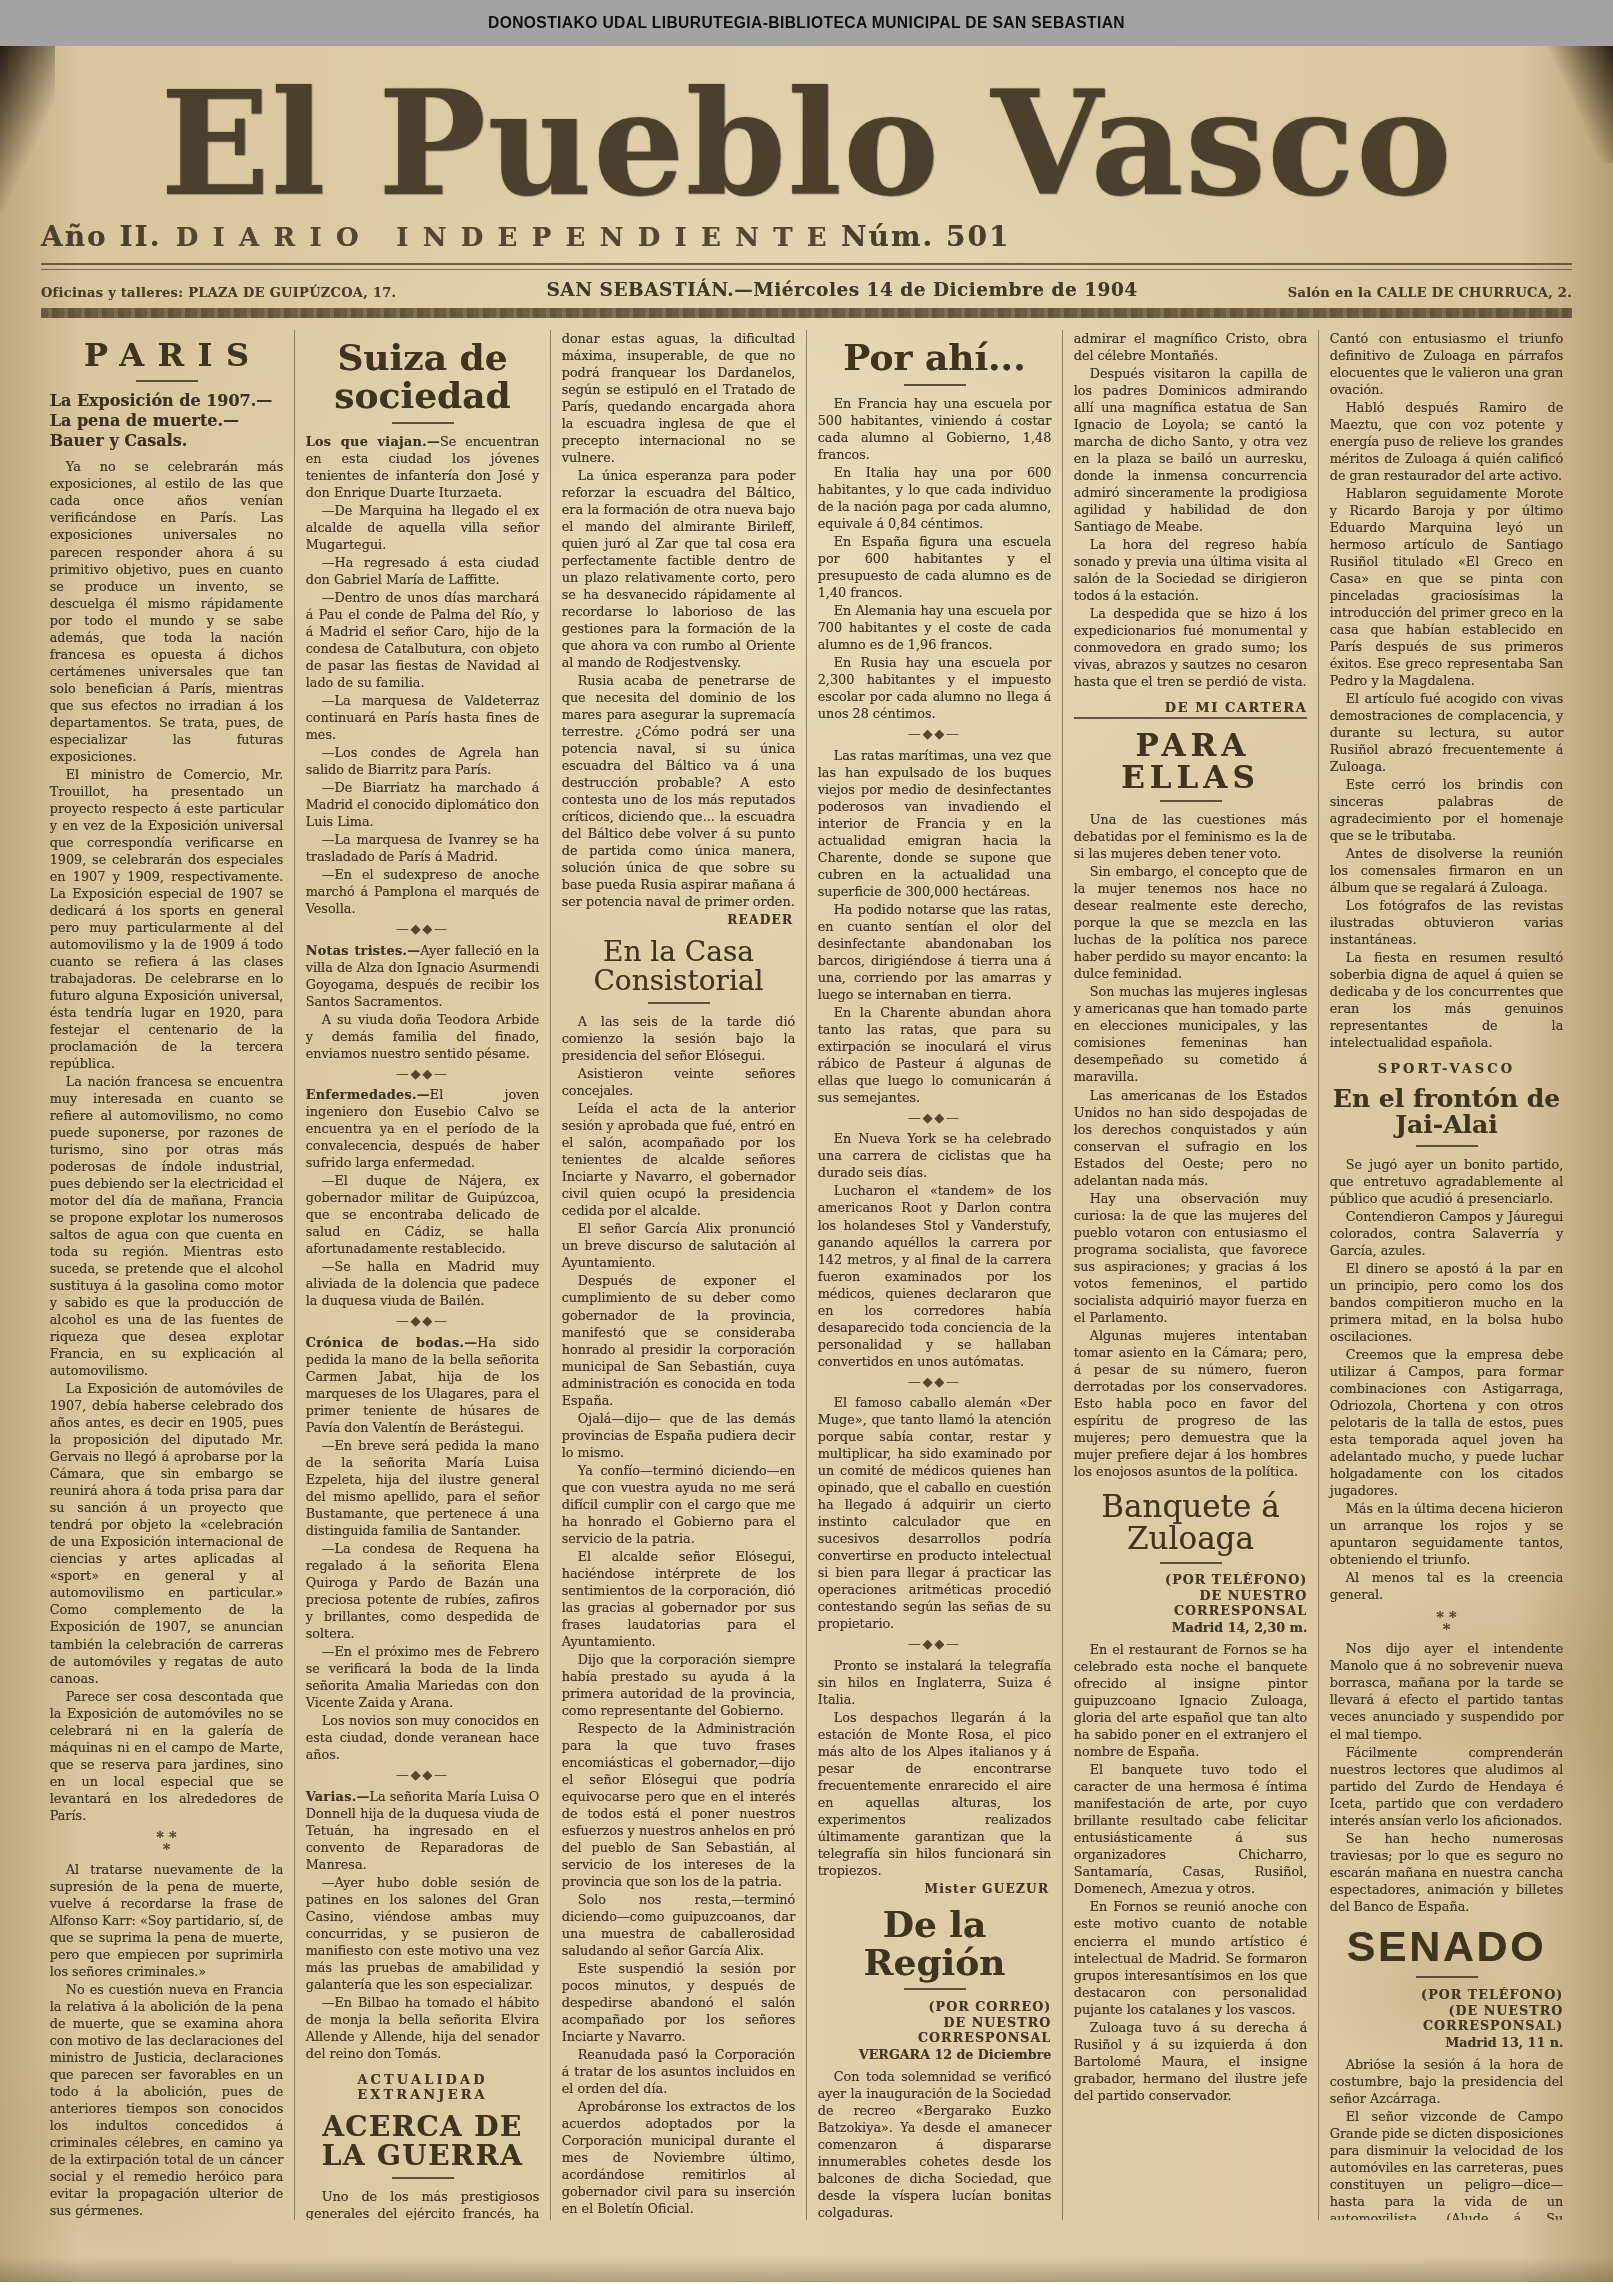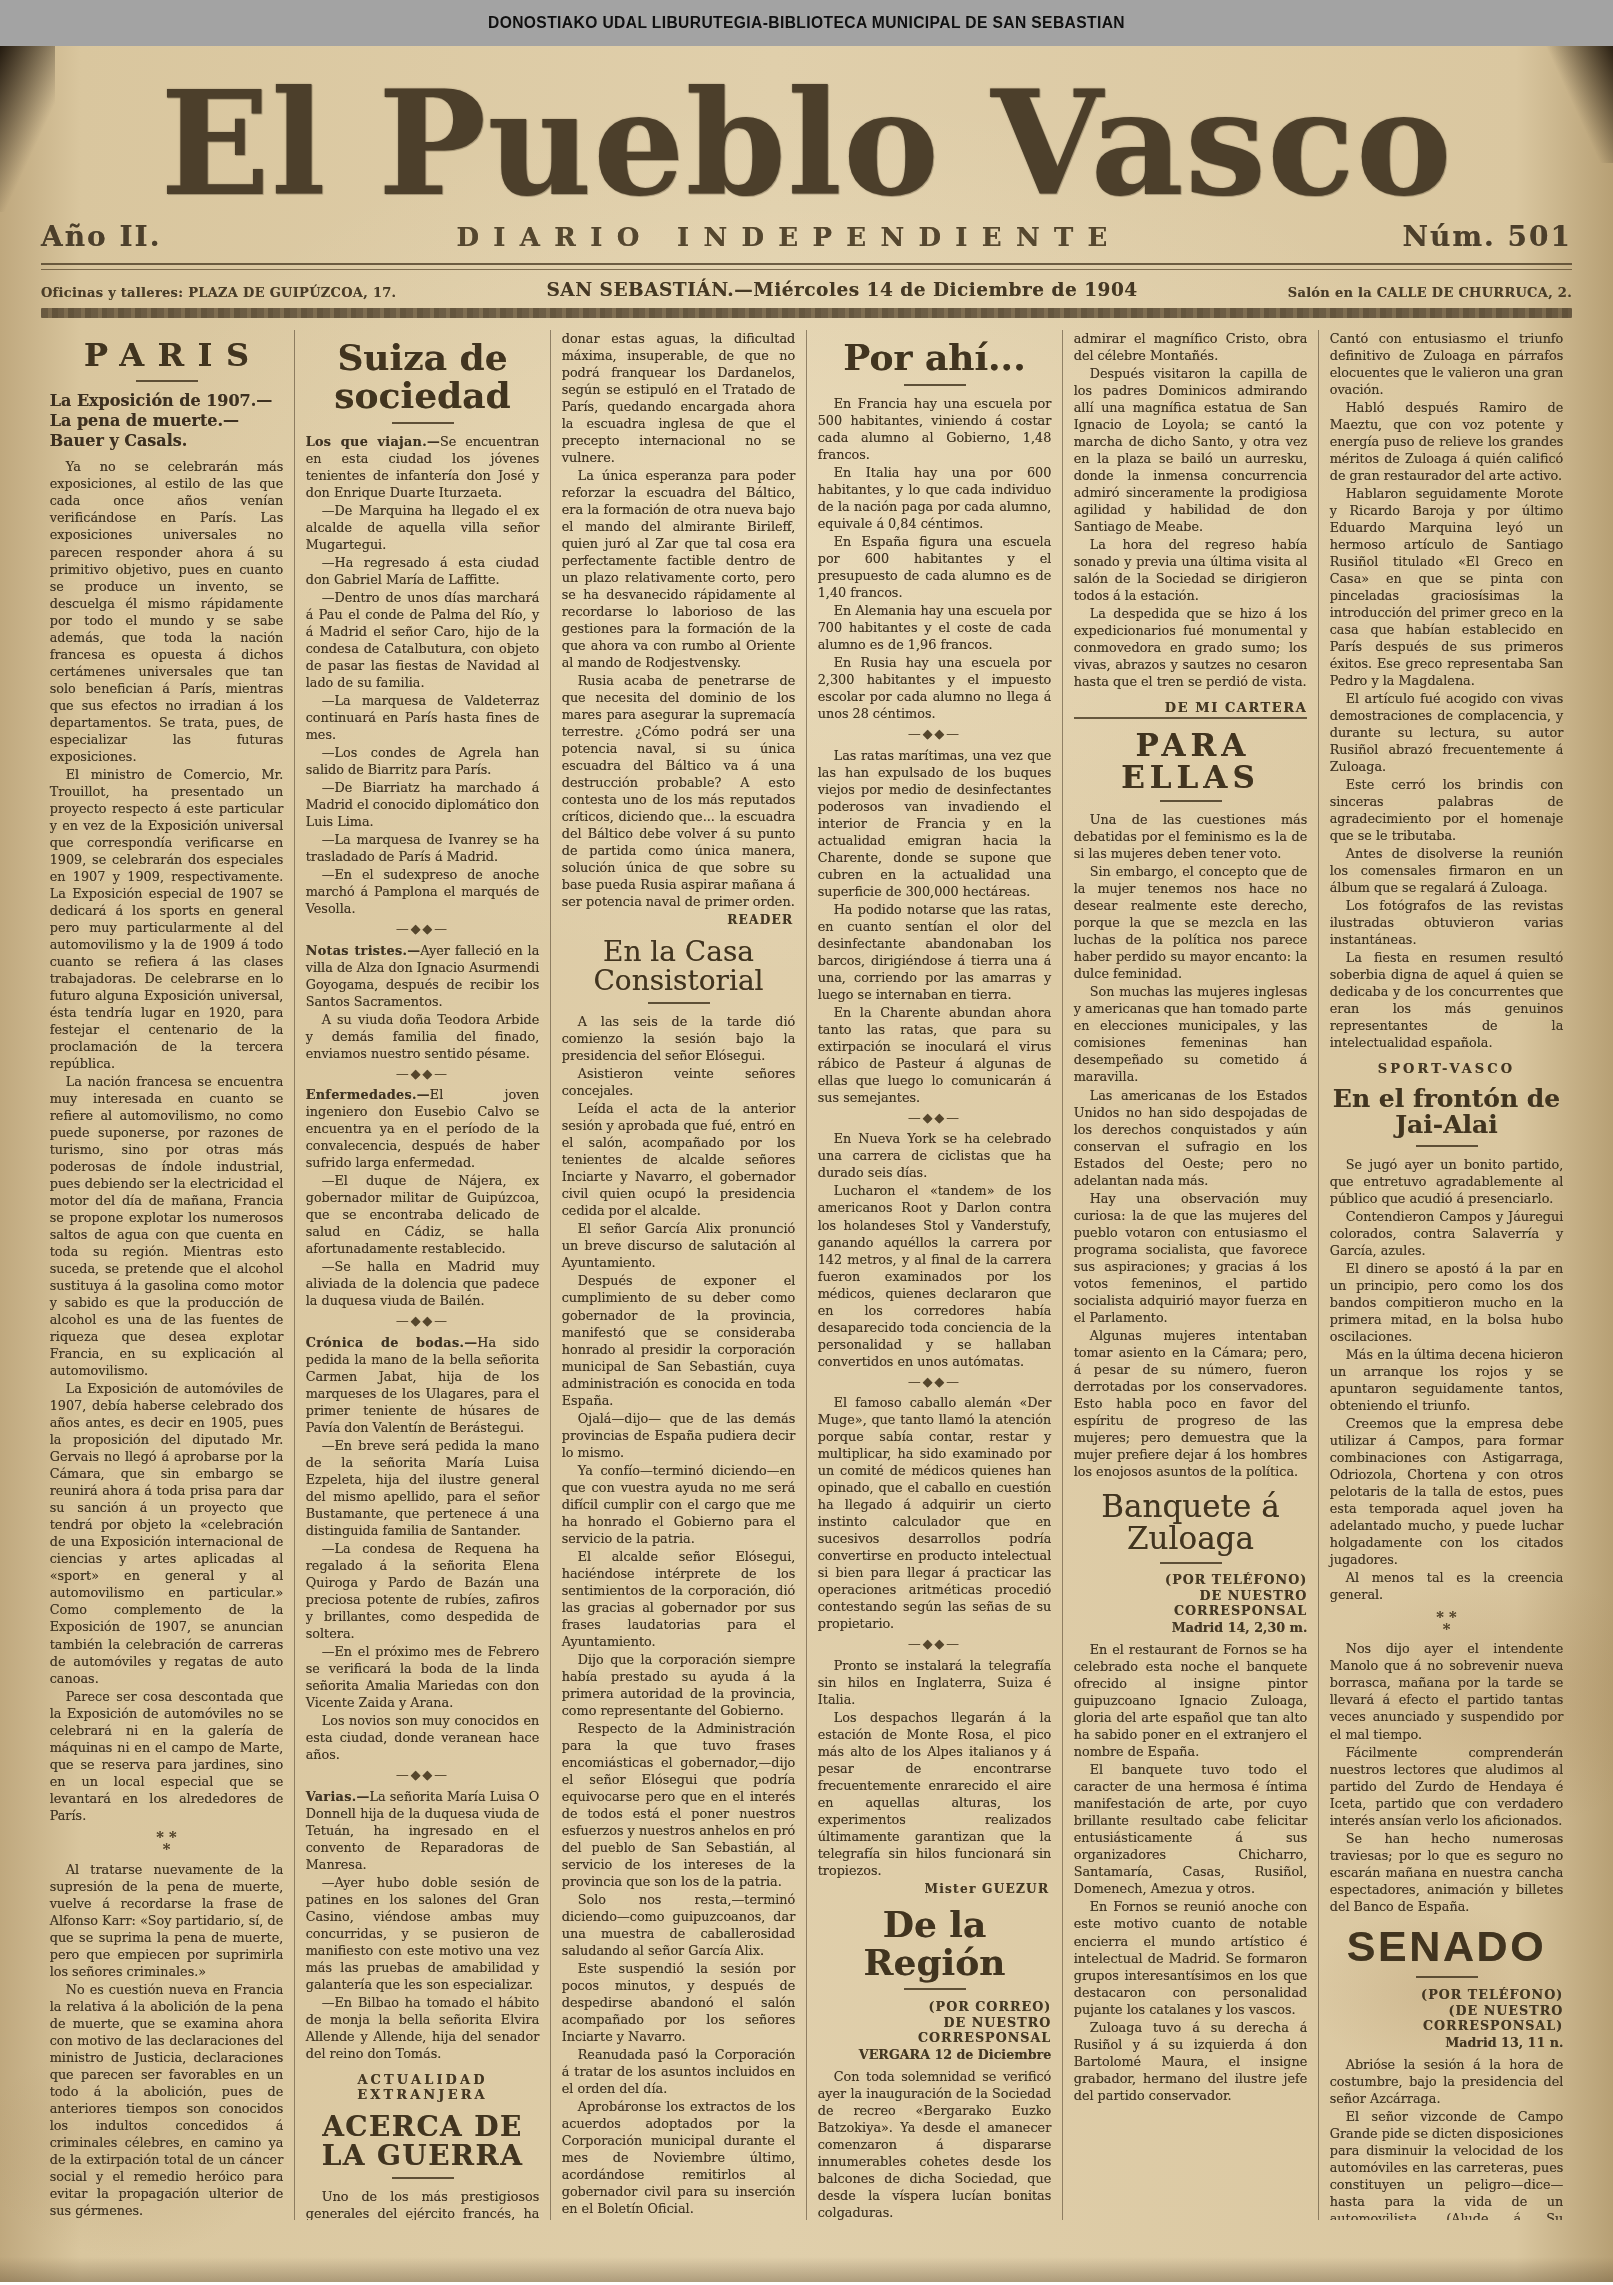--- a/index.html
+++ b/index.html
@@ -38,21 +38,21 @@
 
   
   .mast{position:relative;padding:25px 41px 0 41px;}
   .title{
     text-align:center;
     font-size:144px;line-height:1.02;font-weight:bold;
     color:#4c3f2b;letter-spacing:1px;
     text-shadow:1px 1px 0 rgba(60,46,28,.25), 0 0 1.5px rgba(60,46,28,.5);
     font-family:"DejaVu Serif", serif;
   }
-  .mastrow{display:flex;align-items:baseline;justify-content:space-between;margin-top:2px;}
+  .mastrow{display:flex;align-items:baseline;margin-top:2px;}
   .yearlbl,.numlbl{font-size:28px;font-weight:bold;color:#4c3f2b;letter-spacing:2px;}
   .subtitle{font-size:26px;font-weight:bold;letter-spacing:.55em;color:#55472f;text-indent:.55em;}
   .drule{margin-top:9.8px;border-top:2px solid rgba(80,64,40,.8);border-bottom:1px solid rgba(80,64,40,.7);height:3.9px;}
   .offrow{display:flex;align-items:flex-end;justify-content:space-between;margin:9.8px 0 7.8px 0;}
   .offsmall{font-size:13px;font-weight:bold;color:#4a3d28;letter-spacing:0.3px;}
   .offcenter{font-size:18.5px;font-weight:bold;color:#453823;letter-spacing:0.5px;}
   .thickband{height:9.8px;margin:2px 0 0 0;opacity:.85;border-radius:1px;
     background:repeating-linear-gradient(90deg,#584933 0 6.8px,#6e5d42 6.8px 10.7px,#4e402b 10.7px 16.6px);}
 
   
@@ -250,22 +250,22 @@
         <div class="p">Antes de disolverse la reunión los comensales firmaron en un álbum que se regalará á Zuloaga.</div>
         <div class="p">Los fotógrafos de las revistas ilustradas obtuvieron varias instantáneas.</div>
         <div class="p">La fiesta en resumen resultó soberbia digna de aquel á quien se dedicaba y de los concurrentes que eran los más genuinos representantes de la intelectualidad española.</div>
         <div class="rule"></div>
         <div class="kicker">SPORT-VASCO</div>
         <div class="hl v-jai">En el frontón de Jai-Alai</div>
         <div class="trule"></div>
         <div class="p">Se jugó ayer un bonito partido, que entretuvo agradablemente al público que acudió á presenciarlo.</div>
         <div class="p">Contendieron Campos y Jáuregui colorados, contra Salaverría y García, azules.</div>
         <div class="p">El dinero se apostó á la par en un principio, pero como los dos bandos compitieron mucho en la primera mitad, en la bolsa hubo oscilaciones.</div>
+        <div class="p">Creemos que la empresa debe utilizar á Campos, para formar combinaciones con Astigarraga, Odriozola, Chortena y con otros pelotaris de la talla de estos, pues esta temporada aquel joven ha adelantado mucho, y puede luchar holgadamente con los citados jugadores.</div>
         <div class="p">Más en la última decena hicieron un arranque los rojos y se apuntaron seguidamente tantos, obteniendo el triunfo.</div>
-        <div class="p">Creemos que la empresa debe utilizar á Campos, para formar combinaciones con Astigarraga, Odriozola, Chortena y con otros pelotaris de la talla de estos, pues esta temporada aquel joven ha adelantado mucho, y puede luchar holgadamente con los citados jugadores.</div>
         <div class="p">Al menos tal es la creencia general.</div>
         <div class="stars"></div>
         <div class="p">Nos dijo ayer el intendente Manolo que á no sobrevenir nueva borrasca, mañana por la tarde se llevará á efecto el partido tantas veces anunciado y suspendido por el mal tiempo.</div>
         <div class="p">Fácilmente comprenderán nuestros lectores que aludimos al partido del Zurdo de Hendaya é Iceta, partido que con verdadero interés ansían verlo los aficionados.</div>
         <div class="p">Se han hecho numerosas traviesas; por lo que es seguro no escarán mañana en nuestra cancha espectadores, animación y billetes del Banco de España.</div>
         <div class="rule"></div>
         <div class="hl v-sans">SENADO</div>
         <div class="trule"></div>
         <div class="byline">(POR TELÉFONO)</div>
         <div class="byline">(DE NUESTRO CORRESPONSAL)</div>

